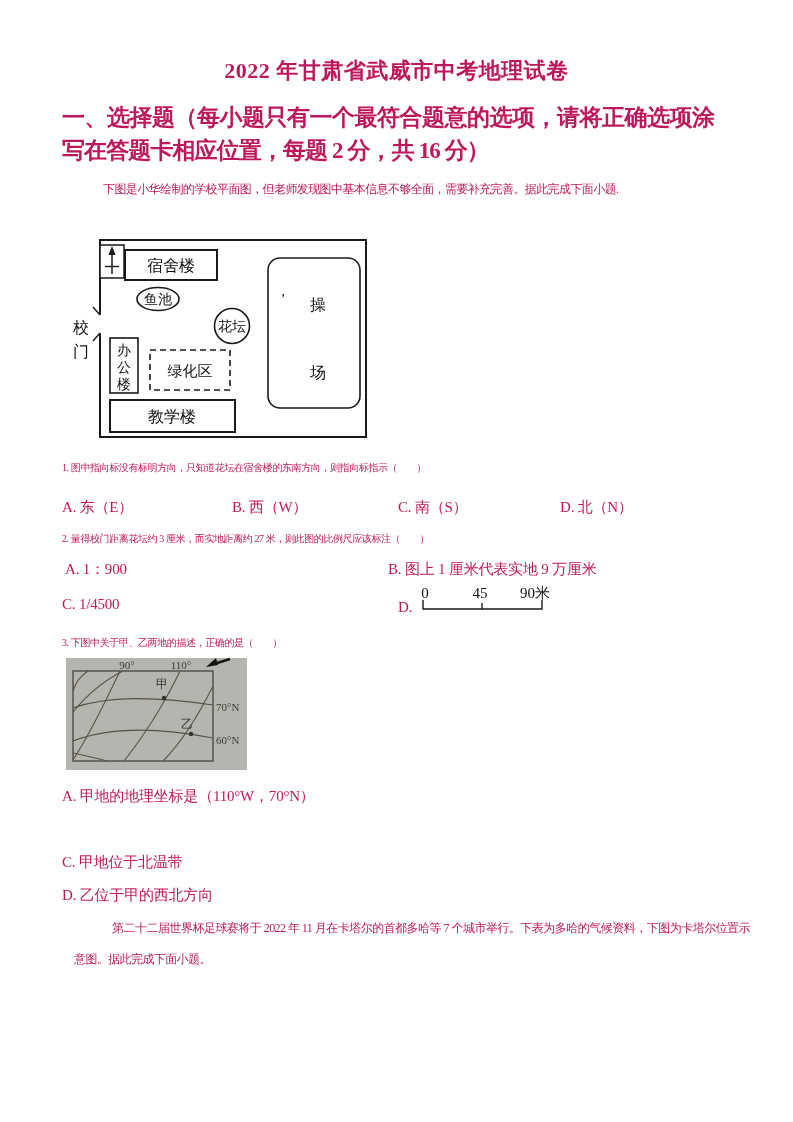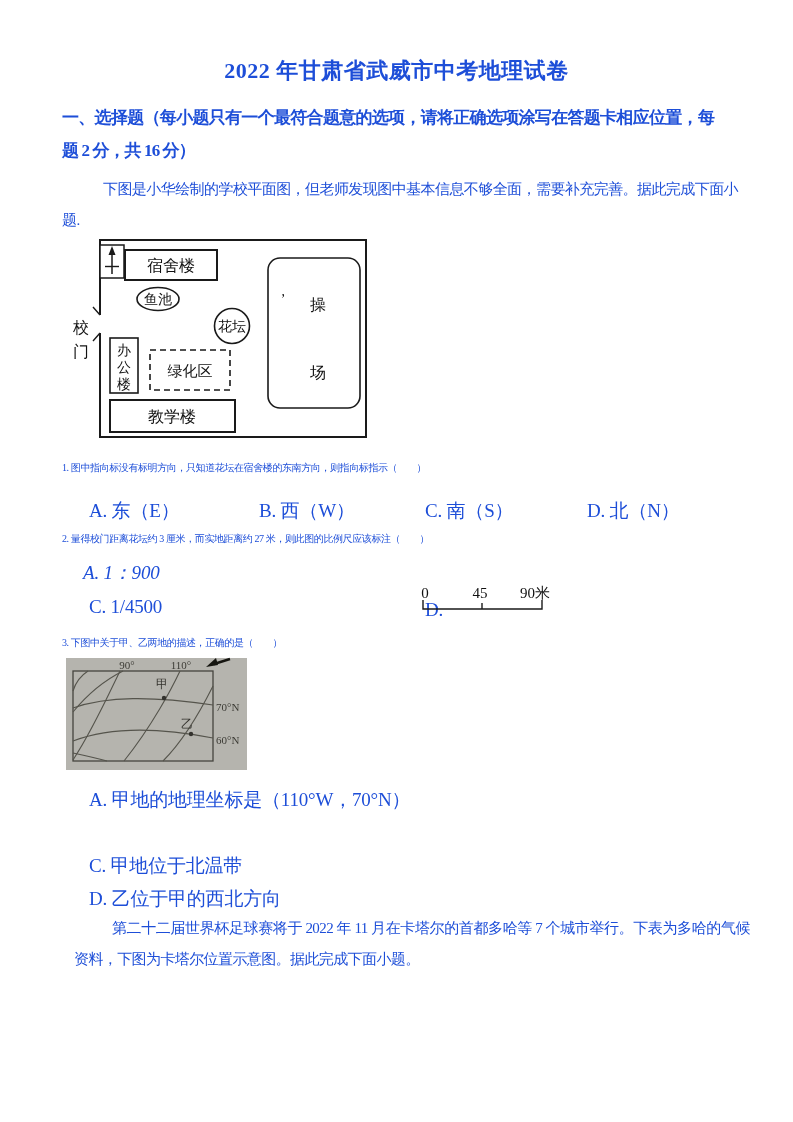--- a/index.html
+++ b/index.html
@@ -1,36 +1,36 @@
 <!DOCTYPE html>
 <html><head>
 <meta charset="utf-8">
 <style>
   html,body{margin:0;padding:0;background:#ffffff;}
   .page{
     position:relative;width:793px;height:1122px;background:#ffffff;
-    font-family:"Liberation Serif","DejaVu Serif",serif;color:#1d4ed8;
+    font-family:"Liberation Serif","DejaVu Serif",serif;color:#be185d;
     overflow:hidden;
   }
   .abs{position:absolute;}
   .title{
     top:56px;left:0;width:793px;text-align:center;
     font-size:22px;font-weight:bold;letter-spacing:0.5px;
   }
   .heading{
     top:101px;left:62px;width:652px;
-    font-size:17px;font-weight:bold;line-height:33px;
+    font-size:23px;font-weight:bold;line-height:33px;
     letter-spacing:-0.9px;text-align:justify;
   }
   .para{
-    left:62px;width:676px;font-size:15px;line-height:31px;
+    left:62px;width:676px;font-size:12px;line-height:31px;
     letter-spacing:-0.6px;text-align:justify;
   }
   .qtext{left:62px;font-size:10px;letter-spacing:-0.4px;white-space:nowrap;}
-  .opt{font-size:19px;letter-spacing:-0.2px;white-space:nowrap;margin-left:27px;}
+  .opt{font-size:15px;letter-spacing:-0.2px;white-space:nowrap;}
   svg text{font-family:"Liberation Serif","DejaVu Serif",serif;}
 </style>
 </head>
 <body>
 
 <div class="page">
 
   <div class="abs title">2022 年甘肃省武威市中考地理试卷</div>
 
   <div class="abs heading">一、选择题（每小题只有一个最符合题意的选项，请将正确选项涂写在答题卡相应位置，每题 2 分，共 16 分）</div>
@@ -78,21 +78,22 @@
     <text x="21" y="119" font-size="16" text-anchor="middle" fill="#111">门</text>
   </svg>
 
   <div class="abs qtext" style="top:461px;">1. 图中指向标没有标明方向，只知道花坛在宿舍楼的东南方向，则指向标指示（　　）</div>
   <div class="abs opt" style="top:498px;left:62px;">A. 东（E）</div>
   <div class="abs opt" style="top:498px;left:232px;text-align:right;">B. 西（W）</div>
   <div class="abs opt" style="top:498px;left:398px;">C. 南（S）</div>
   <div class="abs opt" style="top:498px;left:560px;">D. 北（N）</div>
 
   <div class="abs qtext" style="top:532px;">2. 量得校门距离花坛约 3 厘米，而实地距离约 27 米，则此图的比例尺应该标注（　　）</div>
-  <div class="abs opt" style="top:560px;left:56px;font-style:italic;">A. 1：900</div>
+  <div class="abs opt" style="top:560px;left:65px;">A. 1：900</div>
+  <div class="abs opt" style="top:560px;left:388px;">B. 图上 1 厘米代表实地 9 万厘米</div>
   <div class="abs opt" style="top:596px;left:62px;text-align:center;">C. 1/4500</div>
   <div class="abs opt" style="top:599px;left:398px;">D.</div>
   <svg class="abs" style="left:418px;top:584px;" width="132" height="34" viewBox="0 0 132 34">
     <text x="7" y="14" font-size="15" text-anchor="middle" fill="#111">0</text>
     <text x="62" y="14" font-size="15" text-anchor="middle" fill="#111">45</text>
     <text x="117" y="14" font-size="15" text-anchor="middle" fill="#111">90米</text>
     <path d="M 5 16 L 5 25 L 124 25 L 124 16 M 64 19 L 64 25" fill="none" stroke="#1a1a1a" stroke-width="1.4"></path>
   </svg>
 
   <div class="abs qtext" style="top:636px;">3. 下图中关于甲、乙两地的描述，正确的是（　　）</div>

